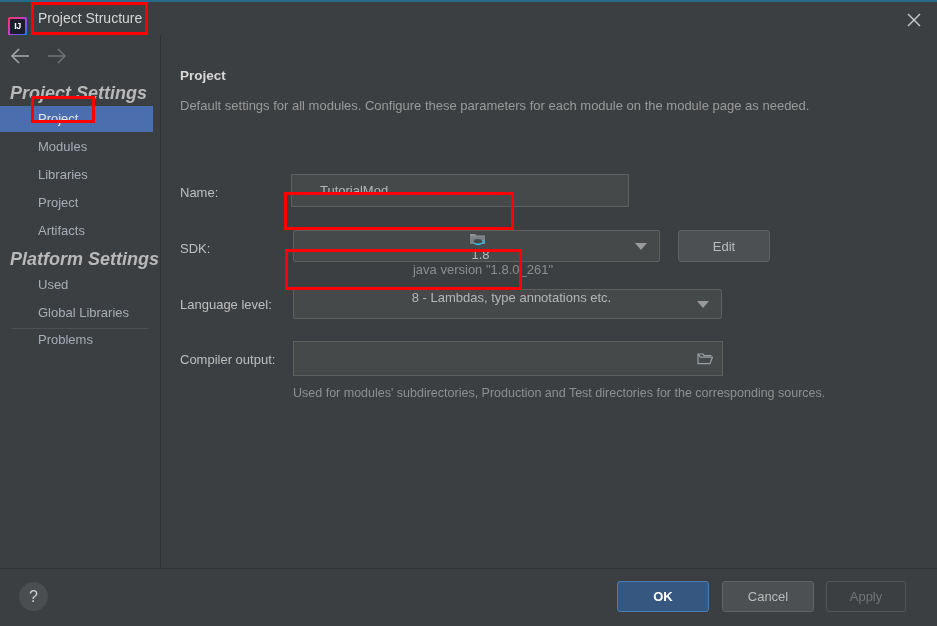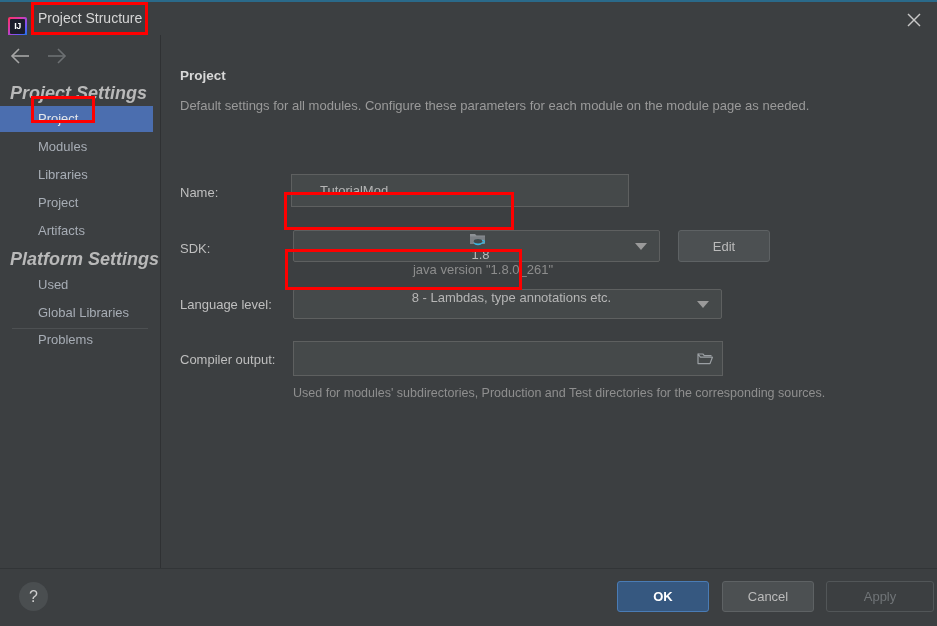--- a/index.html
+++ b/index.html
@@ -392,21 +392,21 @@
     </div>
     <div class="hint" style="left:132px; top:351px;">Used for modules' subdirectories, Production and Test directories for the corresponding sources.</div>
 
   </div>
 
   <div class="footer-divider"></div>
   <div class="footer">
     <div class="help-btn">?</div>
     <div class="btn btn-primary" style="left:617px; top:12px; width:92px; height:31px;">OK</div>
     <div class="btn btn-normal" style="left:722px; top:12px; width:92px; height:31px;">Cancel</div>
-    <div class="btn btn-disabled" style="left:826px; top:12px; width:108px; height:31px;">Apply</div>
+    <div class="btn btn-disabled" style="left:826px; top:12px; width:80px; height:31px;">Apply</div>
   </div>
 
   <div class="anno" style="left:31px;  top:2px;   width:117px; height:33px;"></div>
   <div class="anno" style="left:31px;  top:96px;  width:64px;  height:27px;"></div>
   <div class="anno" style="left:284px; top:192px; width:230px; height:38px;"></div>
   <div class="anno" style="left:285px; top:249px; width:237px; height:41px;"></div>
 
 </div>
 
 </body></html>

